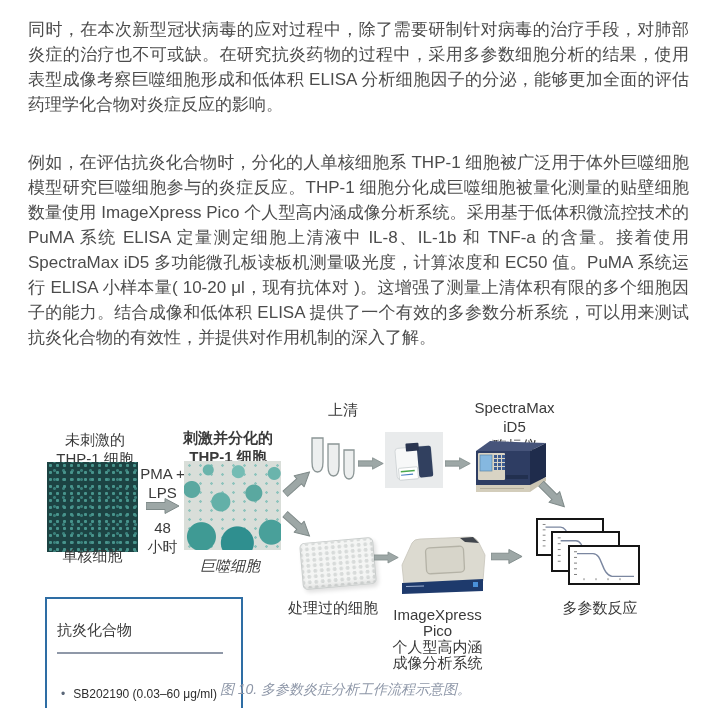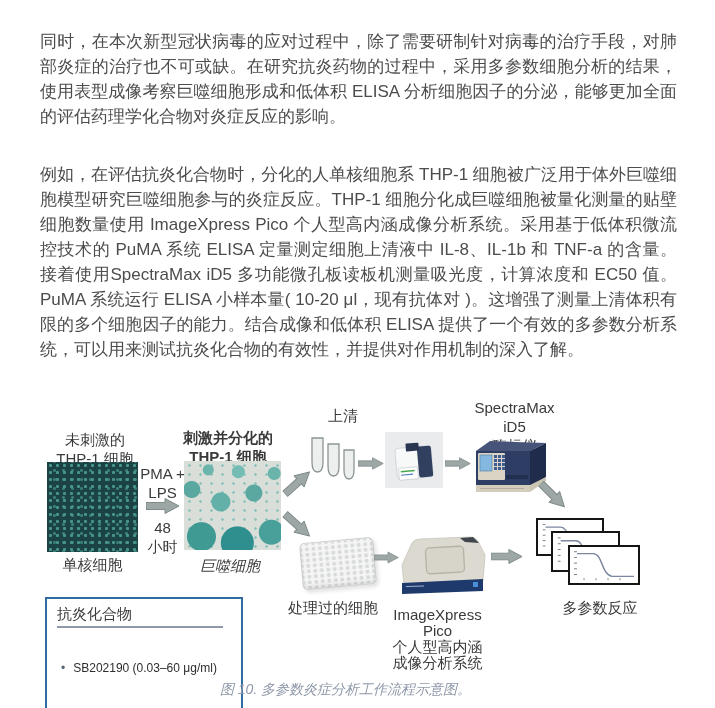--- a/index.html
+++ b/index.html
@@ -7,21 +7,21 @@
     width:715px;height:708px;background:#ffffff;position:relative;
     font-family:"Liberation Sans","DejaVu Sans",sans-serif;
     overflow:hidden;
   }
   
   .text-content{
     position:absolute;left:28px;top:17px;width:661px;
     color:#4c4c4c;font-size:17px;line-height:25px;
     text-align:justify;text-justify:inter-ideograph;
   }
-  .text-content p{margin:12px;}
+  .text-content p{margin:0;}
   .text-content p.first{margin-bottom:33px;}
 
   
   .figure{position:absolute;left:0;top:388px;width:715px;height:290px;}
   .fl{position:absolute;color:#3a3a3a;font-size:15px;line-height:19px;text-align:center;}
   .fl .ln{display:block;}
 
   .micro1{
     position:absolute;left:47px;top:74px;width:91px;height:90px;
     background-color:#1c4343;
@@ -61,22 +61,22 @@
   .g-back{left:536px;top:130px;width:64px;height:34px;}
   .g-mid{left:551px;top:143px;width:65px;height:37px;}
   .g-front{left:568px;top:157px;width:68px;height:36px;}
 
   .compounds-box{
     position:absolute;left:45px;top:209px;width:174px;
     border:2px solid #2e6da4;background:#fff;
     padding:6px 10px 8px 10px;
   }
   .box-title{
-    font-size:15px;color:#3b3b3b;padding-bottom:2px;
-    border-bottom:2px solid #8f98a8;width:166px;
+    font-size:15px;color:#3b3b3b;padding-bottom:12px;
+    border-bottom:2px solid #8f98a8;width:166px;margin-top:16px;
   }
   .compounds-box ul{list-style:none;margin:5px 0 0 0;padding:0 0 0 4px;}
   .compounds-box li{
     font-size:12px;color:#2d2d2d;line-height:18.5px;white-space:nowrap;margin-top:31px;
   }
   .compounds-box li::before{content:"•";color:#5a6678;margin-right:8px;}
 
   .caption{
     position:absolute;left:0;top:681px;width:715px;text-align:center;
     font-style:italic;color:#8e97a8;font-size:14px;transform:translateX(-12px);
@@ -90,21 +90,21 @@
   <p>例如，在评估抗炎化合物时，分化的人单核细胞系 THP-1 细胞被广泛用于体外巨噬细胞模型研究巨噬细胞参与的炎症反应。THP-1 细胞分化成巨噬细胞被量化测量的贴壁细胞数量使用 ImageXpress Pico 个人型高内涵成像分析系统。采用基于低体积微流控技术的 PuMA 系统 ELISA 定量测定细胞上清液中 IL-8、IL-1b 和 TNF-a 的含量。接着使用SpectraMax iD5 多功能微孔板读板机测量吸光度，计算浓度和 EC50 值。PuMA 系统运行 ELISA 小样本量( 10-20 μl，现有抗体对 )。这增强了测量上清体积有限的多个细胞因子的能力。结合成像和低体积 ELISA 提供了一个有效的多参数分析系统，可以用来测试抗炎化合物的有效性，并提供对作用机制的深入了解。</p>
 </div>
 
 <div class="figure">
 
   <div class="fl" style="left:40px;top:42px;width:110px;">
     <span class="ln">未刺激的</span>
     <span class="ln">THP-1 细胞</span>
   </div>
   <div class="micro1"></div>
-  <div class="fl" style="left:40px;top:167px;width:105px;">单核细胞</div>
+  <div class="fl" style="left:40px;top:158px;width:105px;">单核细胞</div>
 
   <div class="fl" style="left:135px;top:76px;width:55px;">
     <span class="ln">PMA +</span>
     <span class="ln">LPS</span>
   </div>
   <svg class="arrow" style="left:146px;top:110px;" width="34" height="16" viewBox="0 0 34 16">
     <polygon points="0,4.5 19,4.5 19,0.5 33,8 19,15.5 19,11.5 0,11.5" fill="#9da7a6" stroke="#7f8a89" stroke-width="1"></polygon>
   </svg>
   <div class="fl" style="left:135px;top:130px;width:55px;">
     <span class="ln">48</span>
@@ -118,21 +118,21 @@
   <div class="micro2"></div>
   <div class="fl" style="left:180px;top:168px;width:100px;font-style:italic;">巨噬细胞</div>
 
   <svg class="arrow" style="left:285px;top:98px;transform:rotate(-42deg);transform-origin:left center;" width="34" height="16" viewBox="0 0 34 16">
     <polygon points="0,4.5 19,4.5 19,0.5 33,8 19,15.5 19,11.5 0,11.5" fill="#9da7a6" stroke="#7f8a89" stroke-width="1"></polygon>
   </svg>
   <svg class="arrow" style="left:285px;top:118px;transform:rotate(42deg);transform-origin:left center;" width="34" height="16" viewBox="0 0 34 16">
     <polygon points="0,4.5 19,4.5 19,0.5 33,8 19,15.5 19,11.5 0,11.5" fill="#9da7a6" stroke="#7f8a89" stroke-width="1"></polygon>
   </svg>
 
-  <div class="fl" style="left:318px;top:18px;width:50px;">上清</div>
+  <div class="fl" style="left:318px;top:12px;width:50px;">上清</div>
   <svg class="photo" style="left:310px;top:48px;" width="52" height="54" viewBox="0 0 52 54">
     <g fill="#edefef" stroke="#8b9595" stroke-width="1.3">
       <path d="M2,2 L13,2 L13,26 Q13,36 7.5,36 Q2,36 2,26 Z"></path>
       <path d="M18,8 L29,8 L29,30 Q29,40 23.5,40 Q18,40 18,30 Z"></path>
       <path d="M34,14 L44,14 L44,34 Q44,43 39,43 Q34,43 34,34 Z"></path>
     </g>
   </svg>
   <svg class="arrow" style="left:358px;top:68px;" width="26" height="15" viewBox="0 0 34 16">
     <polygon points="0,4.5 19,4.5 19,0.5 33,8 19,15.5 19,11.5 0,11.5" fill="#9da7a6" stroke="#7f8a89" stroke-width="1"></polygon>
   </svg>

